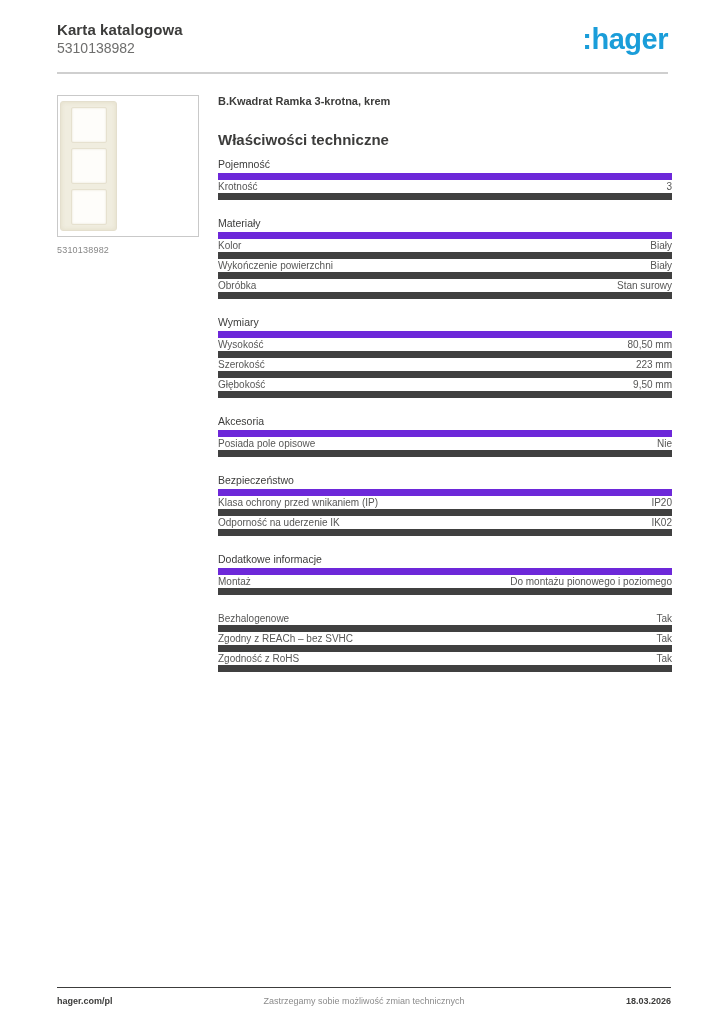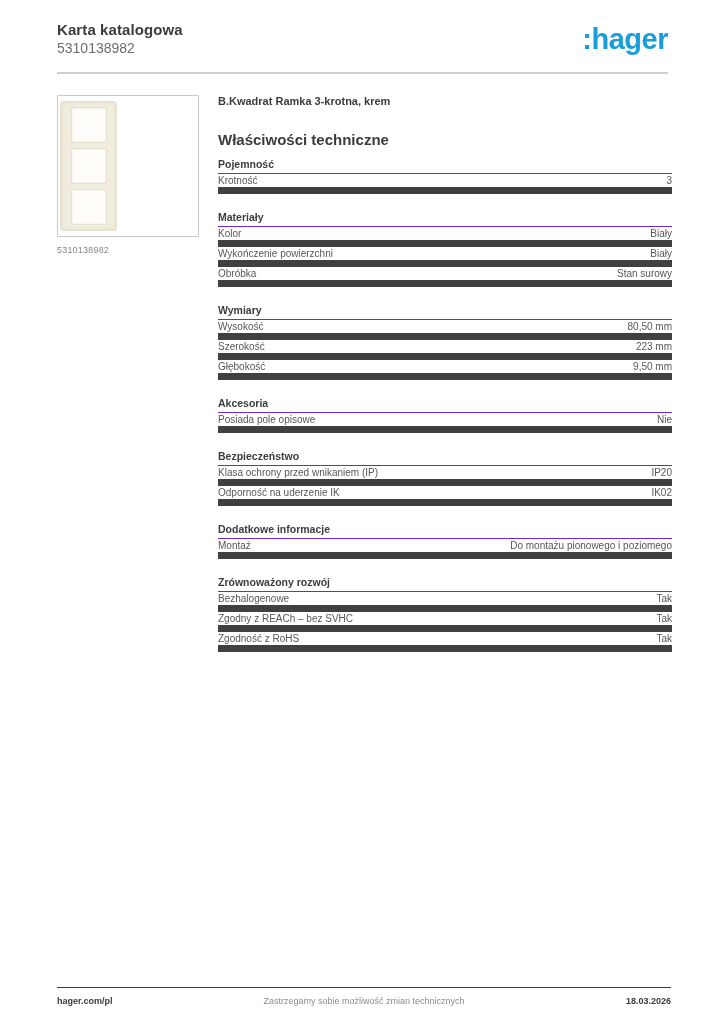--- a/index.html
+++ b/index.html
@@ -22,21 +22,21 @@
   .frame-window{width:36px;height:36px;background:#fefdfa;border:1px solid #e6e1cf;border-radius:2px;box-sizing:border-box;
          box-shadow:inset 0 0 2px rgba(205,195,165,.5);}
   .product-caption{margin-top:8px;font-size:9px;color:#878787;letter-spacing:.2px;}
 
   
   .content{position:absolute;left:218px;top:94px;width:454px;}
   .product-title{font-size:11px;font-weight:bold;color:#3c3c3b;line-height:14px;}
   .properties-header{margin-top:25px;font-size:15px;font-weight:bold;color:#3c3c3b;line-height:13px;}
   .section{margin-top:17px;}
   .section:first-of-type{margin-top:12px;}
-  .section-title{font-size:10.5px;font-weight:bold;color:#3c3c3b;line-height:12px;padding-bottom:3px;border-bottom:1px solid #6d28d9;}
+  .section-title{font-size:10.5px;font-weight:normal;color:#3c3c3b;line-height:12px;padding-bottom:3px;border-bottom:7px solid #6d28d9;}
   .spec-row{display:flex;justify-content:space-between;align-items:baseline;font-size:10px;color:#575756;line-height:13px;border-bottom:7px solid #404040;}
   .spec-label{text-align:left;white-space:nowrap;}
   .spec-value{text-align:right;white-space:nowrap;}
 
   
   .footer{position:absolute;left:57px;right:53px;top:987px;border-top:1px solid #3c3c3b;padding-top:8px;}
   .footer-inner{position:relative;display:flex;justify-content:space-between;font-size:9px;line-height:11px;}
   .footer-left{font-weight:bold;color:#3c3c3b;position:relative;z-index:1;cursor:pointer;text-decoration:none;}
   .footer-center{position:absolute;left:0;right:0;text-align:center;color:#8b8b8b;}
   .footer-right{font-weight:bold;color:#3c3c3b;position:relative;z-index:1;margin-left:17px;}
@@ -126,21 +126,20 @@
           </div>
         </div>
         <div class="section">
           <div class="section-title">Dodatkowe informacje</div>
           <div class="spec-row">
             <span class="spec-label">Montaż</span>
             <span class="spec-value">Do montażu pionowego i poziomego</span>
           </div>
         </div>
         <div class="section">
-          <div class="section-title">Zrównoważony rozwój</div>
           <div class="spec-row">
             <span class="spec-label">Bezhalogenowe</span>
             <span class="spec-value">Tak</span>
           </div>
           <div class="spec-row">
             <span class="spec-label">Zgodny z REACh – bez SVHC</span>
             <span class="spec-value">Tak</span>
           </div>
           <div class="spec-row">
             <span class="spec-label">Zgodność z RoHS</span>

